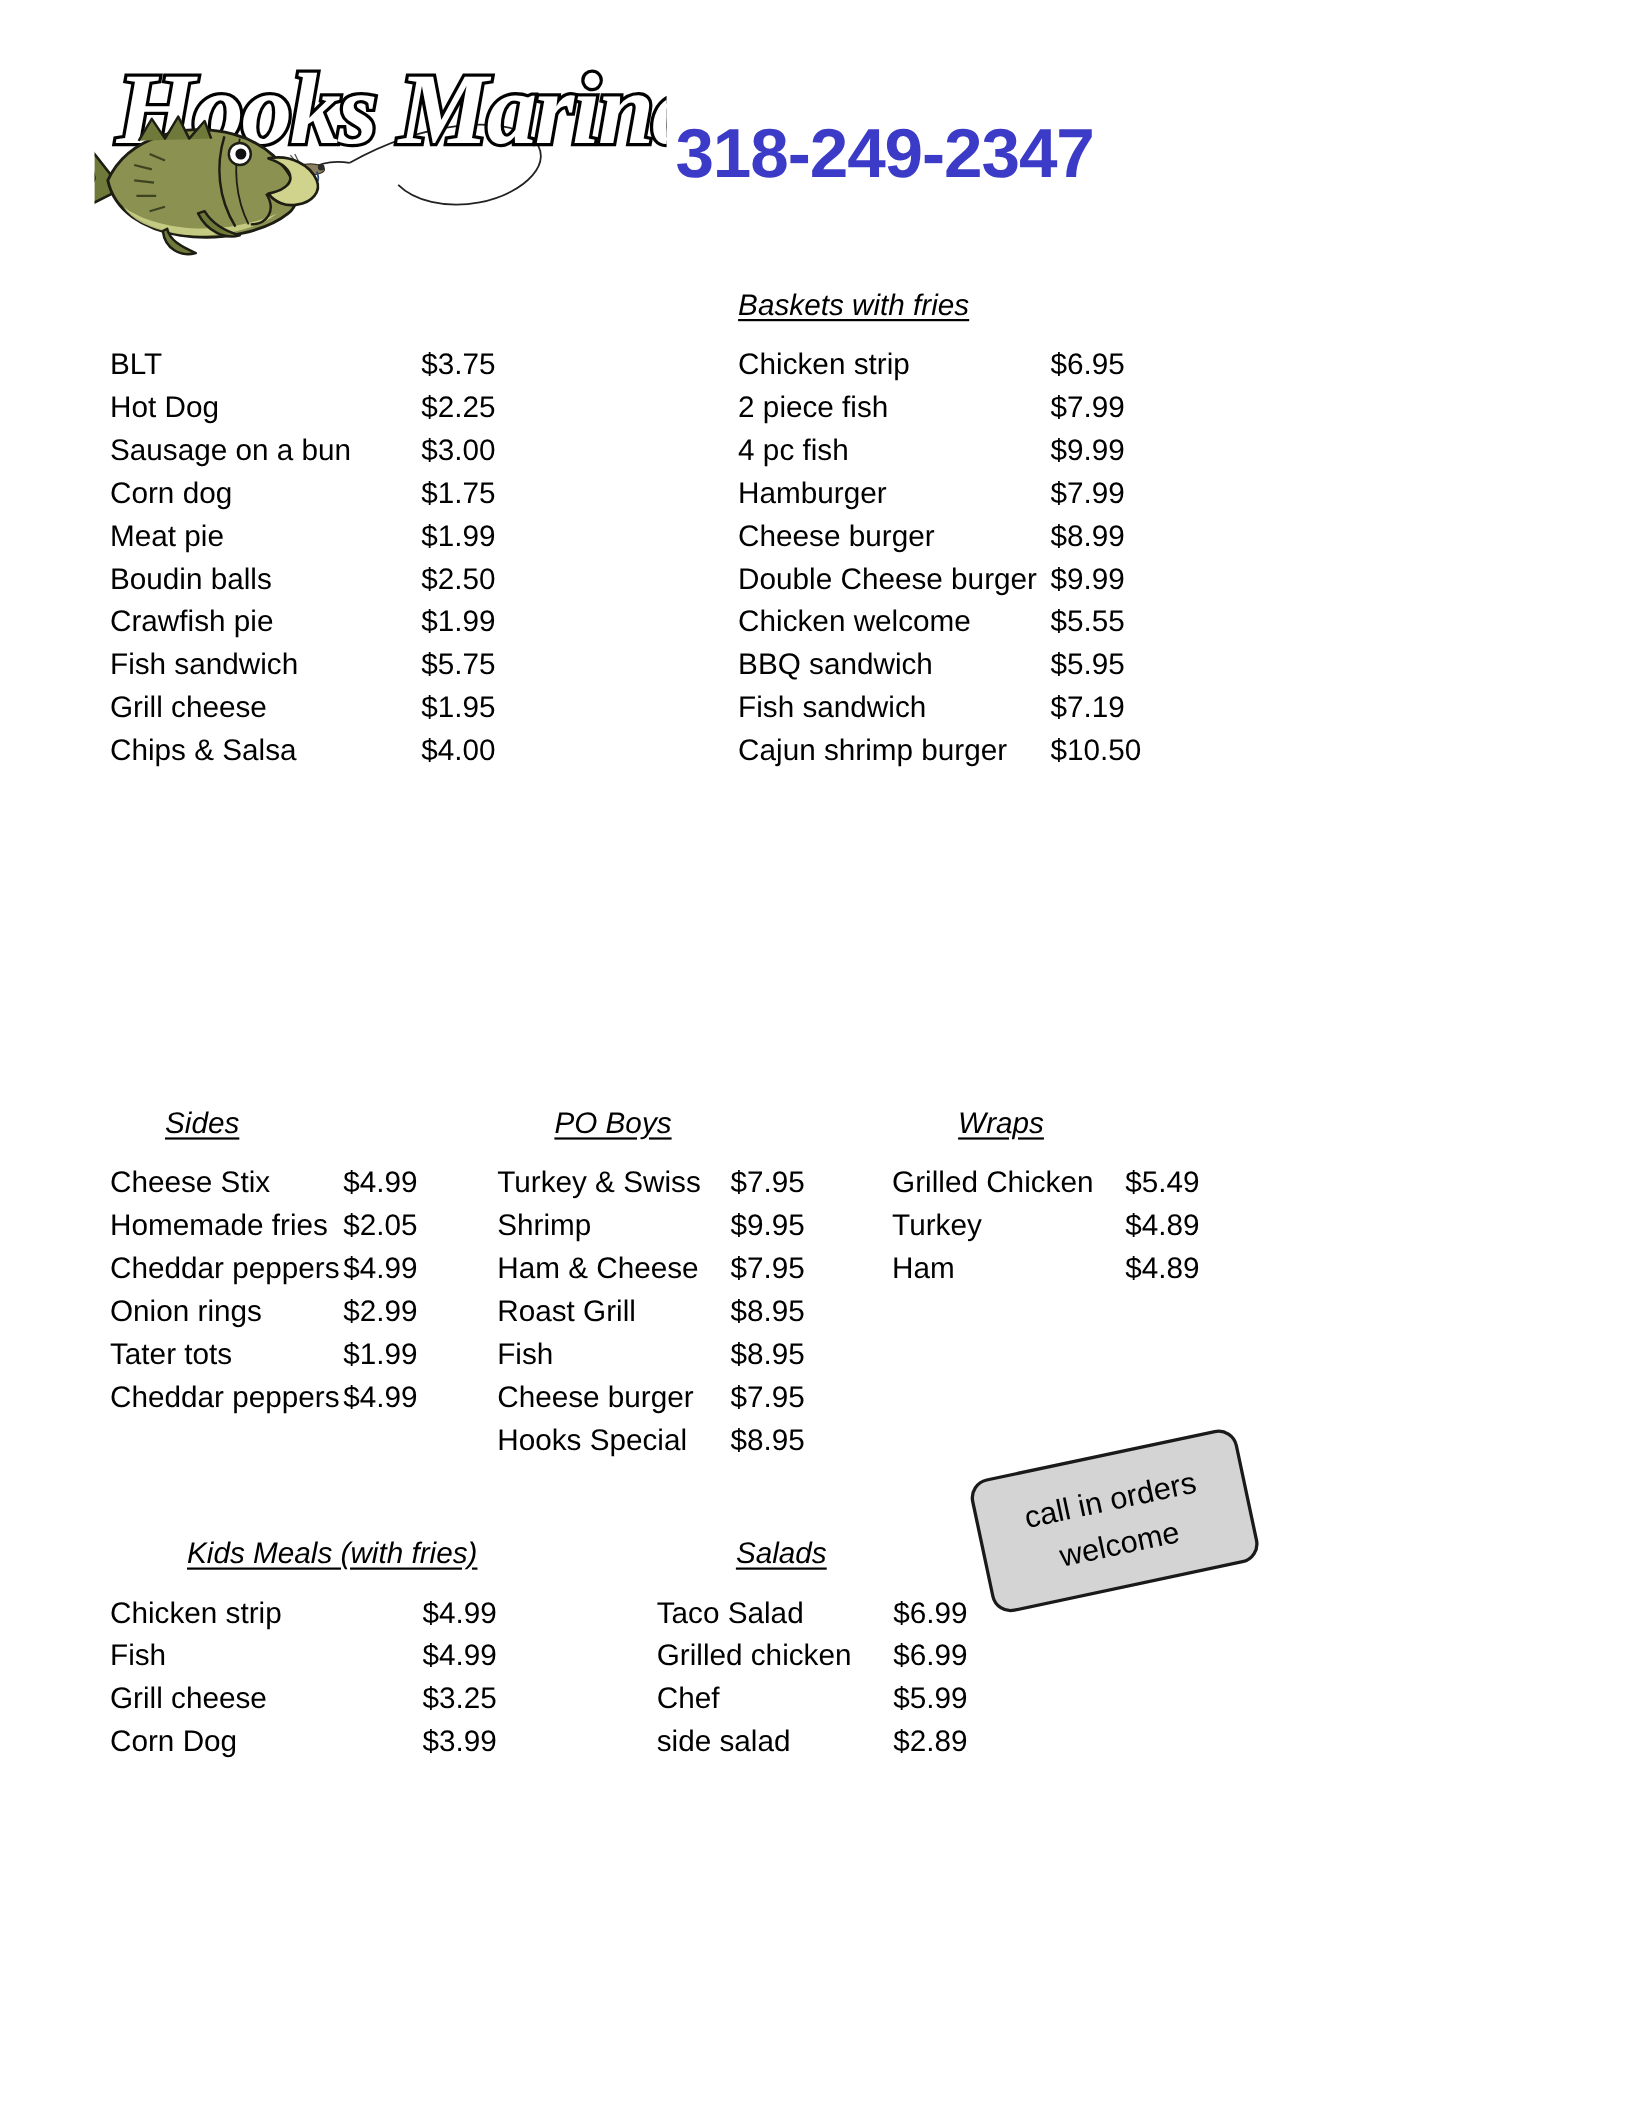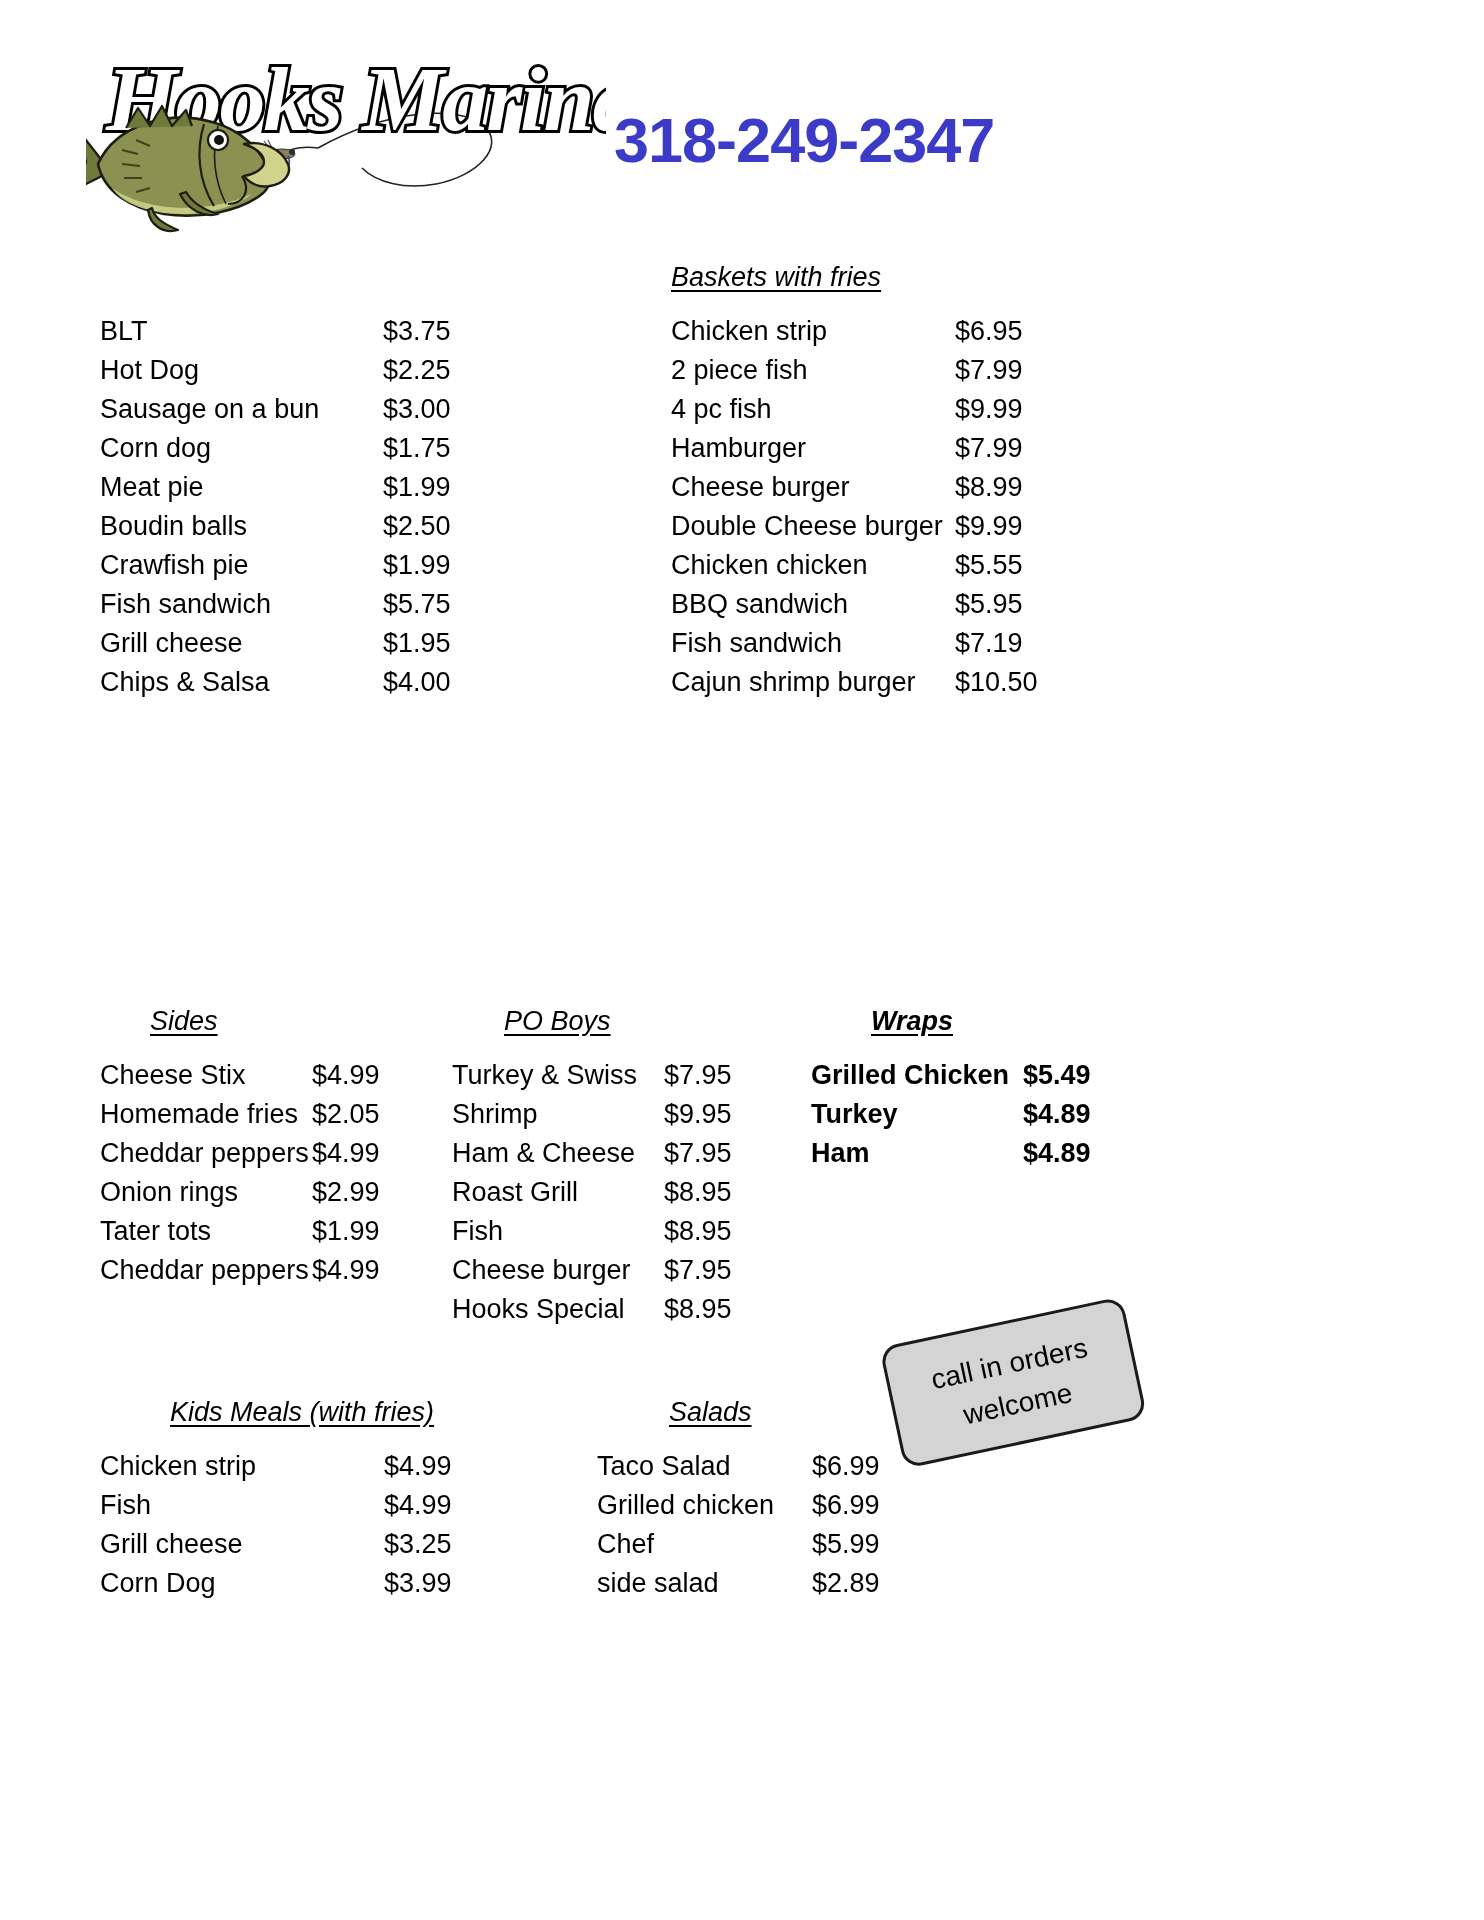--- a/index.html
+++ b/index.html
@@ -82,21 +82,21 @@
   #sec-baskets .nm { width: 284px; }
 
   #sec-sides { left: 100px; top: 1002px; width: 300px; }
   #sec-sides .nm { width: 212px; }
   #sec-sides .sec-head { padding-left: 50px; }
 
   #sec-poboys { left: 452px; top: 1002px; width: 300px; }
   #sec-poboys .nm { width: 212px; }
   #sec-poboys .sec-head { padding-left: 52px; }
 
-  #sec-wraps { left: 811px; top: 1002px; width: 300px; font-weight: bold; }
+  #sec-wraps { left: 811px; top: 1002px; width: 300px; }
   #sec-wraps .nm { width: 212px; }
   #sec-wraps .sec-head { padding-left: 60px; }
 
   #sec-kids { left: 100px; top: 1393px; width: 400px; }
   #sec-kids .nm { width: 284px; }
   #sec-kids .sec-head { padding-left: 70px; }
 
   #sec-salads { left: 597px; top: 1393px; width: 340px; }
   #sec-salads .nm { width: 215px; }
   #sec-salads .sec-head { padding-left: 72px; }
@@ -256,21 +256,21 @@
       </div>
     <div class="row">
         <span class="nm">Cheese burger</span>
         <span class="pr">$8.99</span>
       </div>
     <div class="row">
         <span class="nm">Double Cheese burger</span>
         <span class="pr">$9.99</span>
       </div>
     <div class="row">
-        <span class="nm">Chicken chicken</span>
+        <span class="nm">Chicken welcome</span>
         <span class="pr">$5.55</span>
       </div>
     <div class="row">
         <span class="nm">BBQ sandwich</span>
         <span class="pr">$5.95</span>
       </div>
     <div class="row">
         <span class="nm">Fish sandwich</span>
         <span class="pr">$7.19</span>
       </div>

